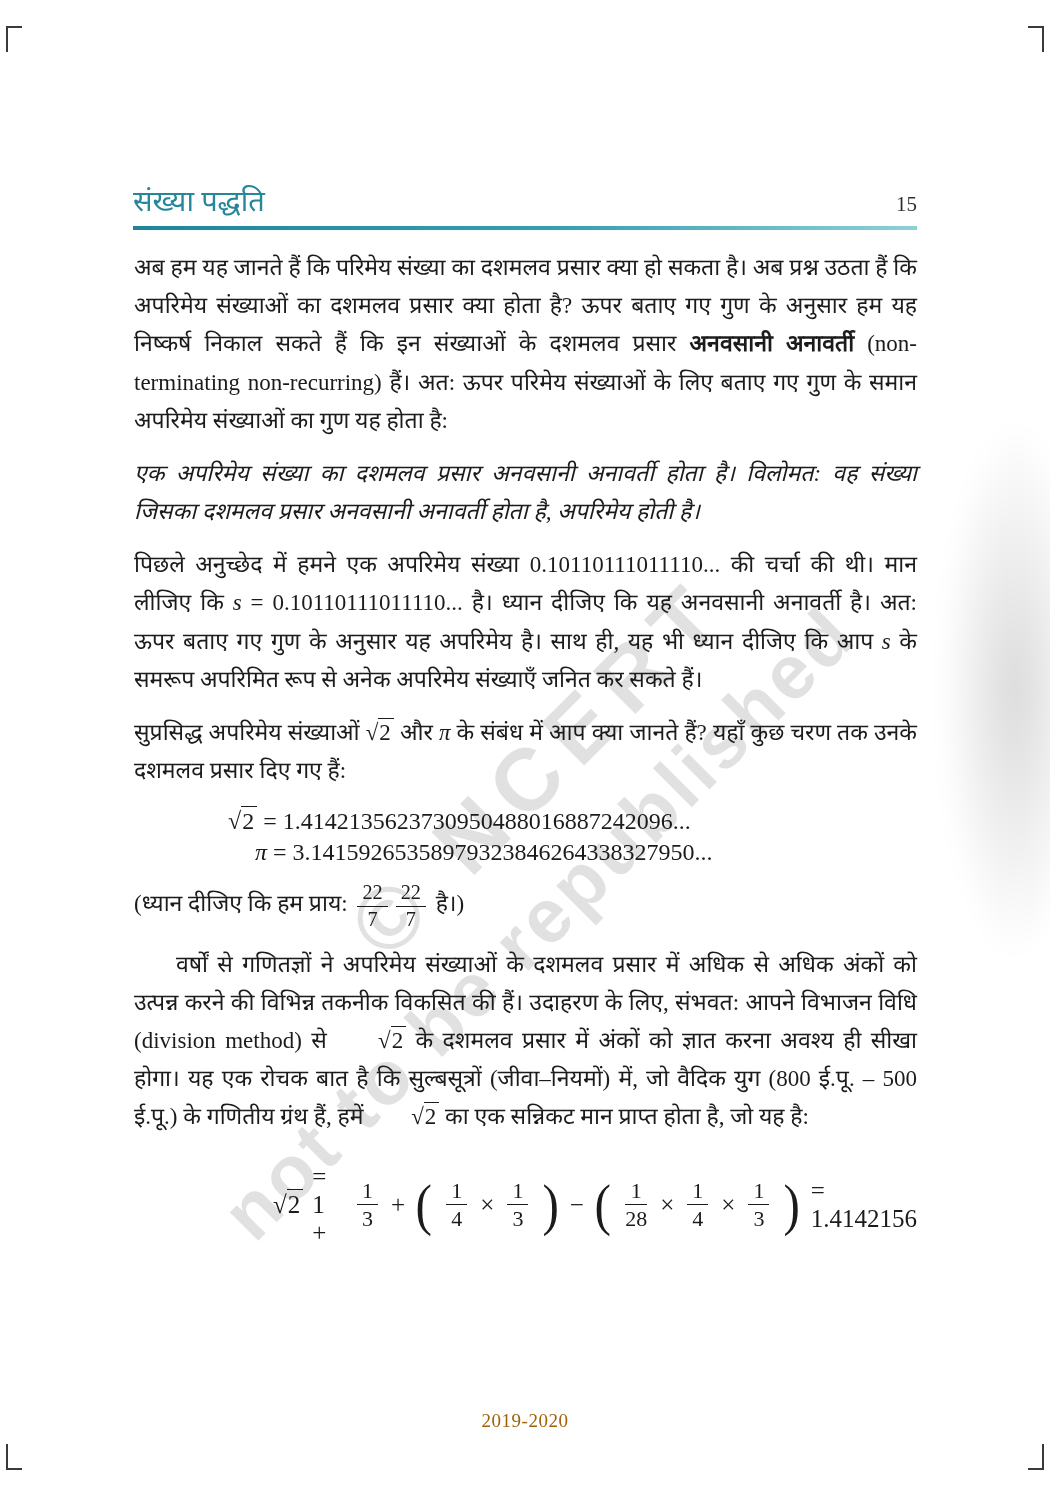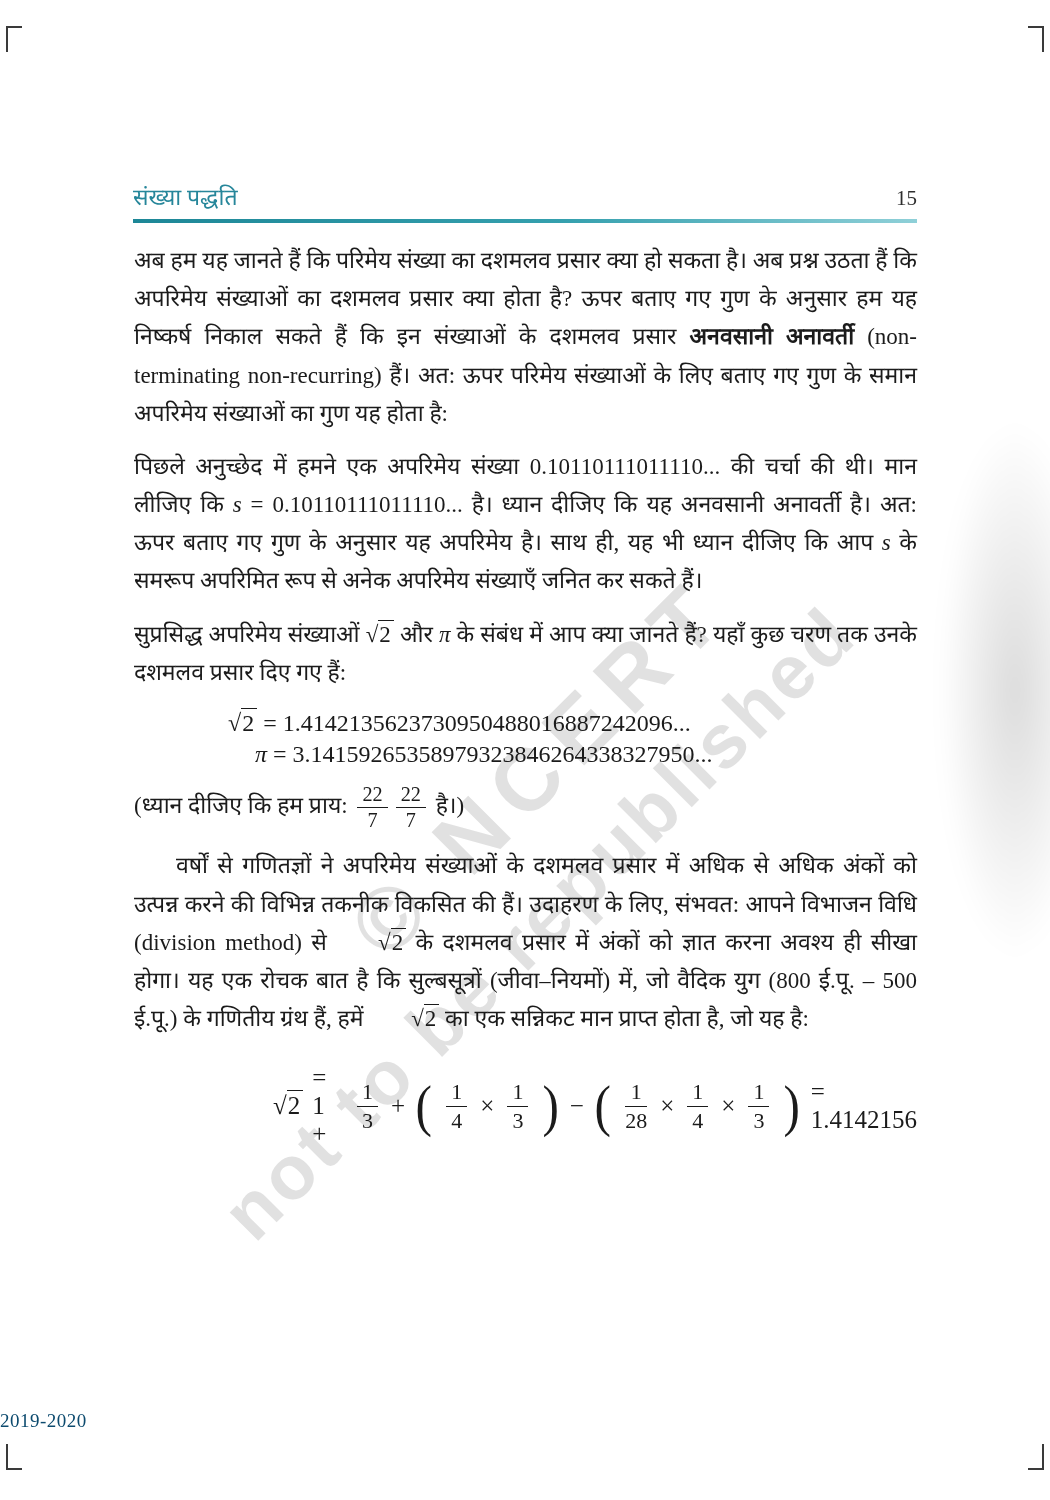--- a/index.html
+++ b/index.html
@@ -20,21 +20,21 @@
   .wm { position:absolute; white-space:nowrap; font-family:"Liberation Sans","DejaVu Sans",sans-serif;
         font-weight:bold; color:rgba(90,90,90,0.18); transform:rotate(-45deg); transform-origin:0 0; }
   .wm1 { font-size:88px; letter-spacing:14px; left:330px; top:905px; }
   .wm2 { font-size:76px; letter-spacing:4px;  left:205px; top:1195px; }
   .scan-artifact { position:absolute; right:-40px; top:420px; width:150px; height:540px; z-index:1;
         background:radial-gradient(ellipse at center, rgba(0,0,0,0.14), rgba(0,0,0,0) 70%); filter:blur(10px); }
 
   .inner { position:relative; z-index:2; margin:0 133px; padding-top:180px; }
 
   .page-header { display:flex; justify-content:space-between; align-items:baseline; }
-  .chapter-title { color:#26869a; font-size:23px; }
+  .chapter-title { color:#26869a; font-size:29px; }
   .page-number { font-size:21px; color:#2e2e2e; }
   .header-rule { height:4px; margin-top:7px;
     background:linear-gradient(90deg,#1d8797 0%,#35a0ae 55%,#8fd0d8 100%); }
 
   .para { margin:15px 0 0 1px; font-size:23px; line-height:1.66; text-align:justify; }
   .para.first { margin-top:19px; }
   .para.italic-para { font-style:italic; }
   .para.indented { text-indent:42px; }
   .para b { font-weight:bold; }
   .serif-it { font-style:italic; }
@@ -52,22 +52,22 @@
   .frac { display:inline-flex; flex-direction:column; vertical-align:middle;
           text-align:center; line-height:1.15; font-size:0.88em; margin:0 4px; }
   .frac .n { border-bottom:1.6px solid currentColor; padding:0 5px 1px 5px; }
   .frac .d { padding-top:1px; }
 
   .sulba { margin:26px 0 8px 140px; display:flex; align-items:center; gap:9px;
            font-size:25px; }
   .bigparen { font-size:58px; font-weight:300; line-height:0.9; transform:scaleX(0.85);
               display:inline-block; color:#1b1b1b; }
 
-  .page-footer { position:absolute; left:0; bottom:68px; width:100%; 
-                 font-size:19px; letter-spacing:0.5px; z-index:2; color:#0c4a6e; }
+  .page-footer { position:absolute; left:0; bottom:68px; width:100%; text-align:center;
+                 font-size:19px; letter-spacing:0.5px; z-index:2; color:#a16207; }
 </style>
 </head>
 <body>
 
 <div class="page">
 
   <div class="corner tl"></div>
   <div class="corner tr"></div>
   <div class="corner bl"></div>
   <div class="corner br"></div>
@@ -82,20 +82,21 @@
   <div class="inner">
 
     <header class="page-header">
       <span class="chapter-title">संख्या पद्धति</span>
       <span class="page-number">15</span>
     </header>
     <div class="header-rule"></div>
 
     <p class="para first"><span>अब हम यह जानते हैं कि परिमेय संख्या का दशमलव प्रसार क्या हो सकता है। अब प्रश्न उठता हैं कि अपरिमेय संख्याओं का दशमलव प्रसार क्या होता है? ऊपर बताए गए गुण के अनुसार हम यह निष्कर्ष निकाल सकते हैं कि इन संख्याओं के दशमलव प्रसार </span><b>अनवसानी अनावर्ती</b><span> (non-terminating non-recurring) हैं। अत: ऊपर परिमेय संख्याओं के लिए बताए गए गुण के समान  अपरिमेय संख्याओं का गुण यह होता है:</span></p>
 
+    <p class="para italic-para">एक अपरिमेय संख्या का दशमलव प्रसार अनवसानी अनावर्ती होता है। विलोमत: वह संख्या जिसका दशमलव प्रसार अनवसानी अनावर्ती होता है, अपरिमेय होती है।</p>
 
     <p class="para"><span>पिछले अनुच्छेद में हमने एक अपरिमेय संख्या 0.10110111011110... की चर्चा की थी। मान लीजिए कि </span><i>s</i><span> = 0.10110111011110... है। ध्यान दीजिए कि यह अनवसानी अनावर्ती है। अत: ऊपर बताए गए गुण के अनुसार यह अपरिमेय है। साथ ही, यह भी ध्यान दीजिए कि आप </span><i>s</i><span> के समरूप अपरिमित रूप से अनेक अपरिमेय संख्याएँ जनित कर सकते हैं।</span></p>
 
     <p class="para"><span>सुप्रसिद्ध अपरिमेय संख्याओं </span><span class="sqrt"><span class="sign">√</span><span class="rad">2</span></span><span> और </span><span class="serif-it">π</span><span> के संबंध में आप क्या जानते हैं? यहाँ कुछ चरण तक उनके दशमलव प्रसार दिए गए हैं:</span></p>
 
     <div class="eq-block">
       <div class="eq-line eq-indent-1"><span class="sqrt"><span class="sign">√</span><span class="rad">2</span></span> <span>= 1.4142135623730950488016887242096...</span></div>
       <div class="eq-line eq-indent-2"><span class="serif-it">π</span> <span>= 3.14159265358979323846264338327950...</span></div>
     </div>
 

